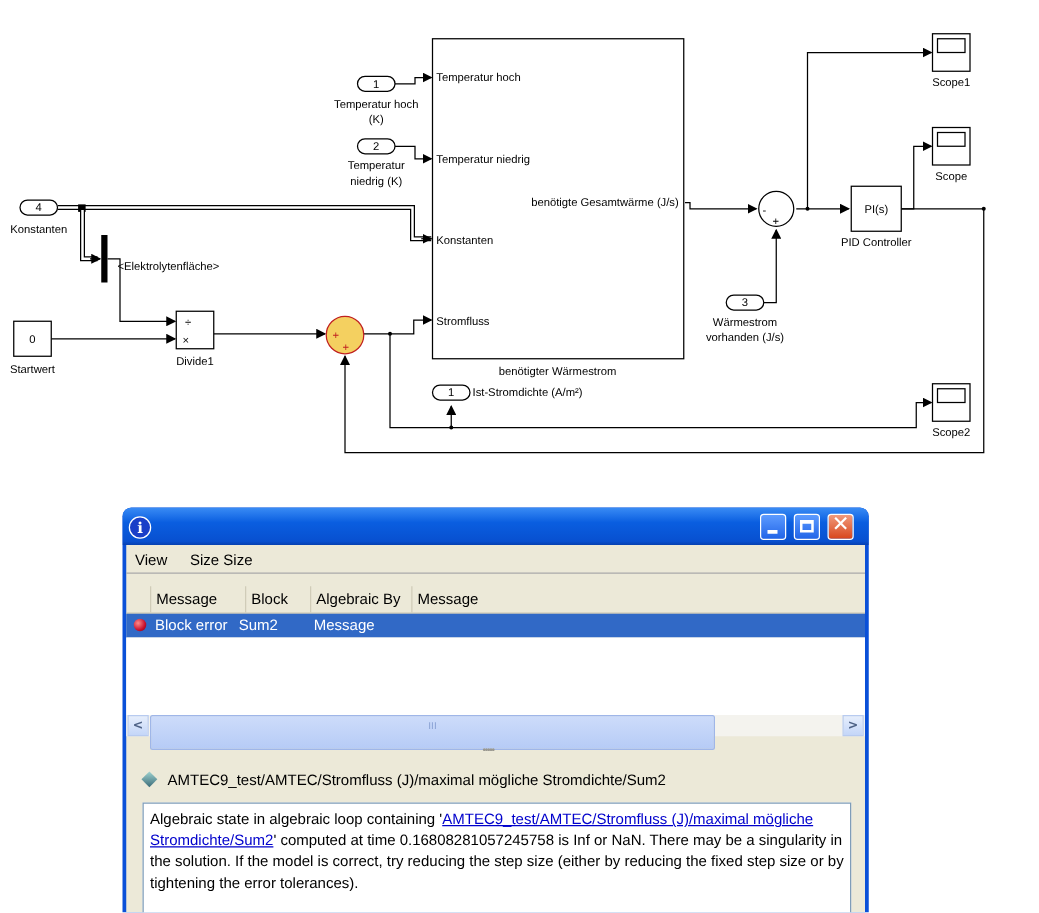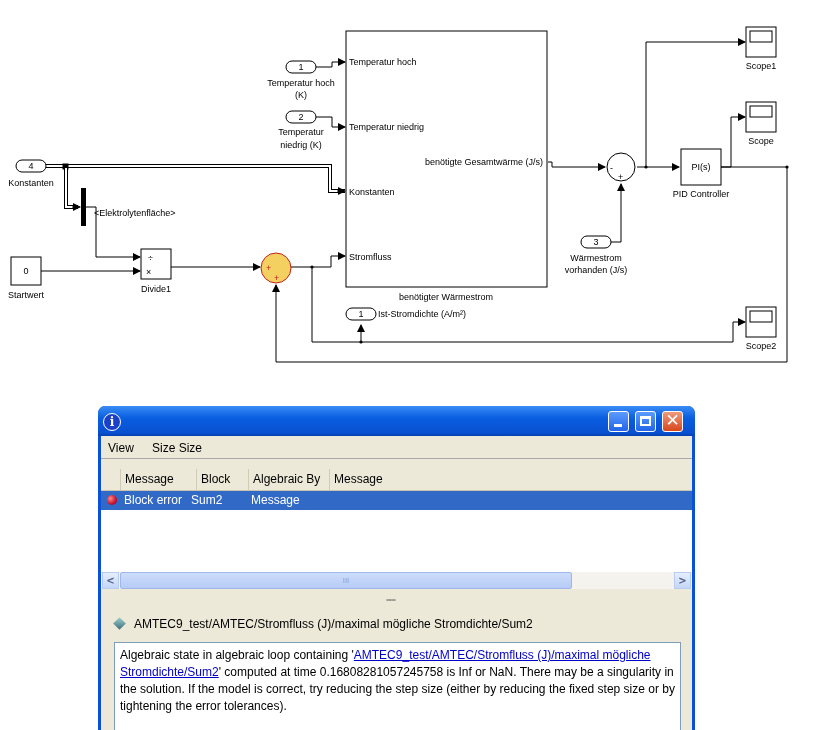--- a/index.html
+++ b/index.html
@@ -19,21 +19,21 @@
   .menubar{position:absolute;left:0;top:0;width:591px;height:22px;font-size:12px;color:#000;border-bottom:1px solid #a9a9a9;}
   .menubar span{position:absolute;top:5px;}
   .tablehdr{position:absolute;left:0;top:33px;width:591px;height:21px;font-size:12px;border-bottom:1px solid #c8c4b0;}
   .tablehdr .col{position:absolute;top:0;height:21px;line-height:21px;padding-left:4px;border-left:1px solid #d0ccb8;white-space:nowrap;}
   .rowsel{position:absolute;left:0;top:55px;width:591px;height:19px;background:#3169c6;color:#fff;font-size:12px;line-height:19px;white-space:nowrap;overflow:hidden;}
   .rowsel span{position:absolute;top:0;}
   .err-dot{position:absolute;left:6px;top:4px;width:10px;height:10px;border-radius:50%;background:radial-gradient(circle at 35% 35%,#ff8a8a,#c8102e 60%,#7a0010);}
   .listarea{position:absolute;left:0;top:74px;width:591px;height:62px;background:#fff;}
   .hscroll{position:absolute;left:0;top:136px;width:591px;height:17px;background:#f4f3ee;}
   .sarrow{position:absolute;top:0;width:17px;height:17px;background:linear-gradient(#e6eefc,#c4d6f8);border:1px solid #b8cbf0;box-sizing:border-box;color:#4d6185;font:bold 10px "DejaVu Sans",sans-serif;text-align:center;line-height:15px;}
-  .sthumb{position:absolute;left:19px;top:0;width:452px;height:17px;background:linear-gradient(#cddcfa,#b6cbf6);border:1px solid #9fb6e8;border-radius:2px;box-sizing:border-box;color:#8aa2d4;font-size:8px;text-align:center;line-height:15px;}
+  .sthumb{position:absolute;left:19px;top:0;width:452px;height:28px;background:linear-gradient(#cddcfa,#b6cbf6);border:1px solid #9fb6e8;border-radius:2px;box-sizing:border-box;color:#8aa2d4;font-size:8px;text-align:center;line-height:15px;}
   .splitter{position:absolute;left:285px;top:159px;color:#9a9890;font-size:8px;letter-spacing:-1px;}
   .pathline{position:absolute;left:14px;top:181px;font-size:12px;color:#000;white-space:nowrap;}
   .diamond{position:absolute;left:0;top:2px;width:9px;height:9px;transform:rotate(45deg);background:linear-gradient(135deg,#9fd3d0,#3b6b78);}
   .msgbox{position:absolute;left:13px;top:206px;width:567px;height:90px;background:#fff;border:1px solid #7f9db9;box-sizing:border-box;padding:4px 5px;font-size:12px;line-height:17px;color:#000;}
   .msgbox a{color:#0000cc;text-decoration:underline;}
 </style>
 </head>
 <body>
 
 <svg id="diagram" viewBox="0 0 831 390" xmlns="http://www.w3.org/2000/svg">

